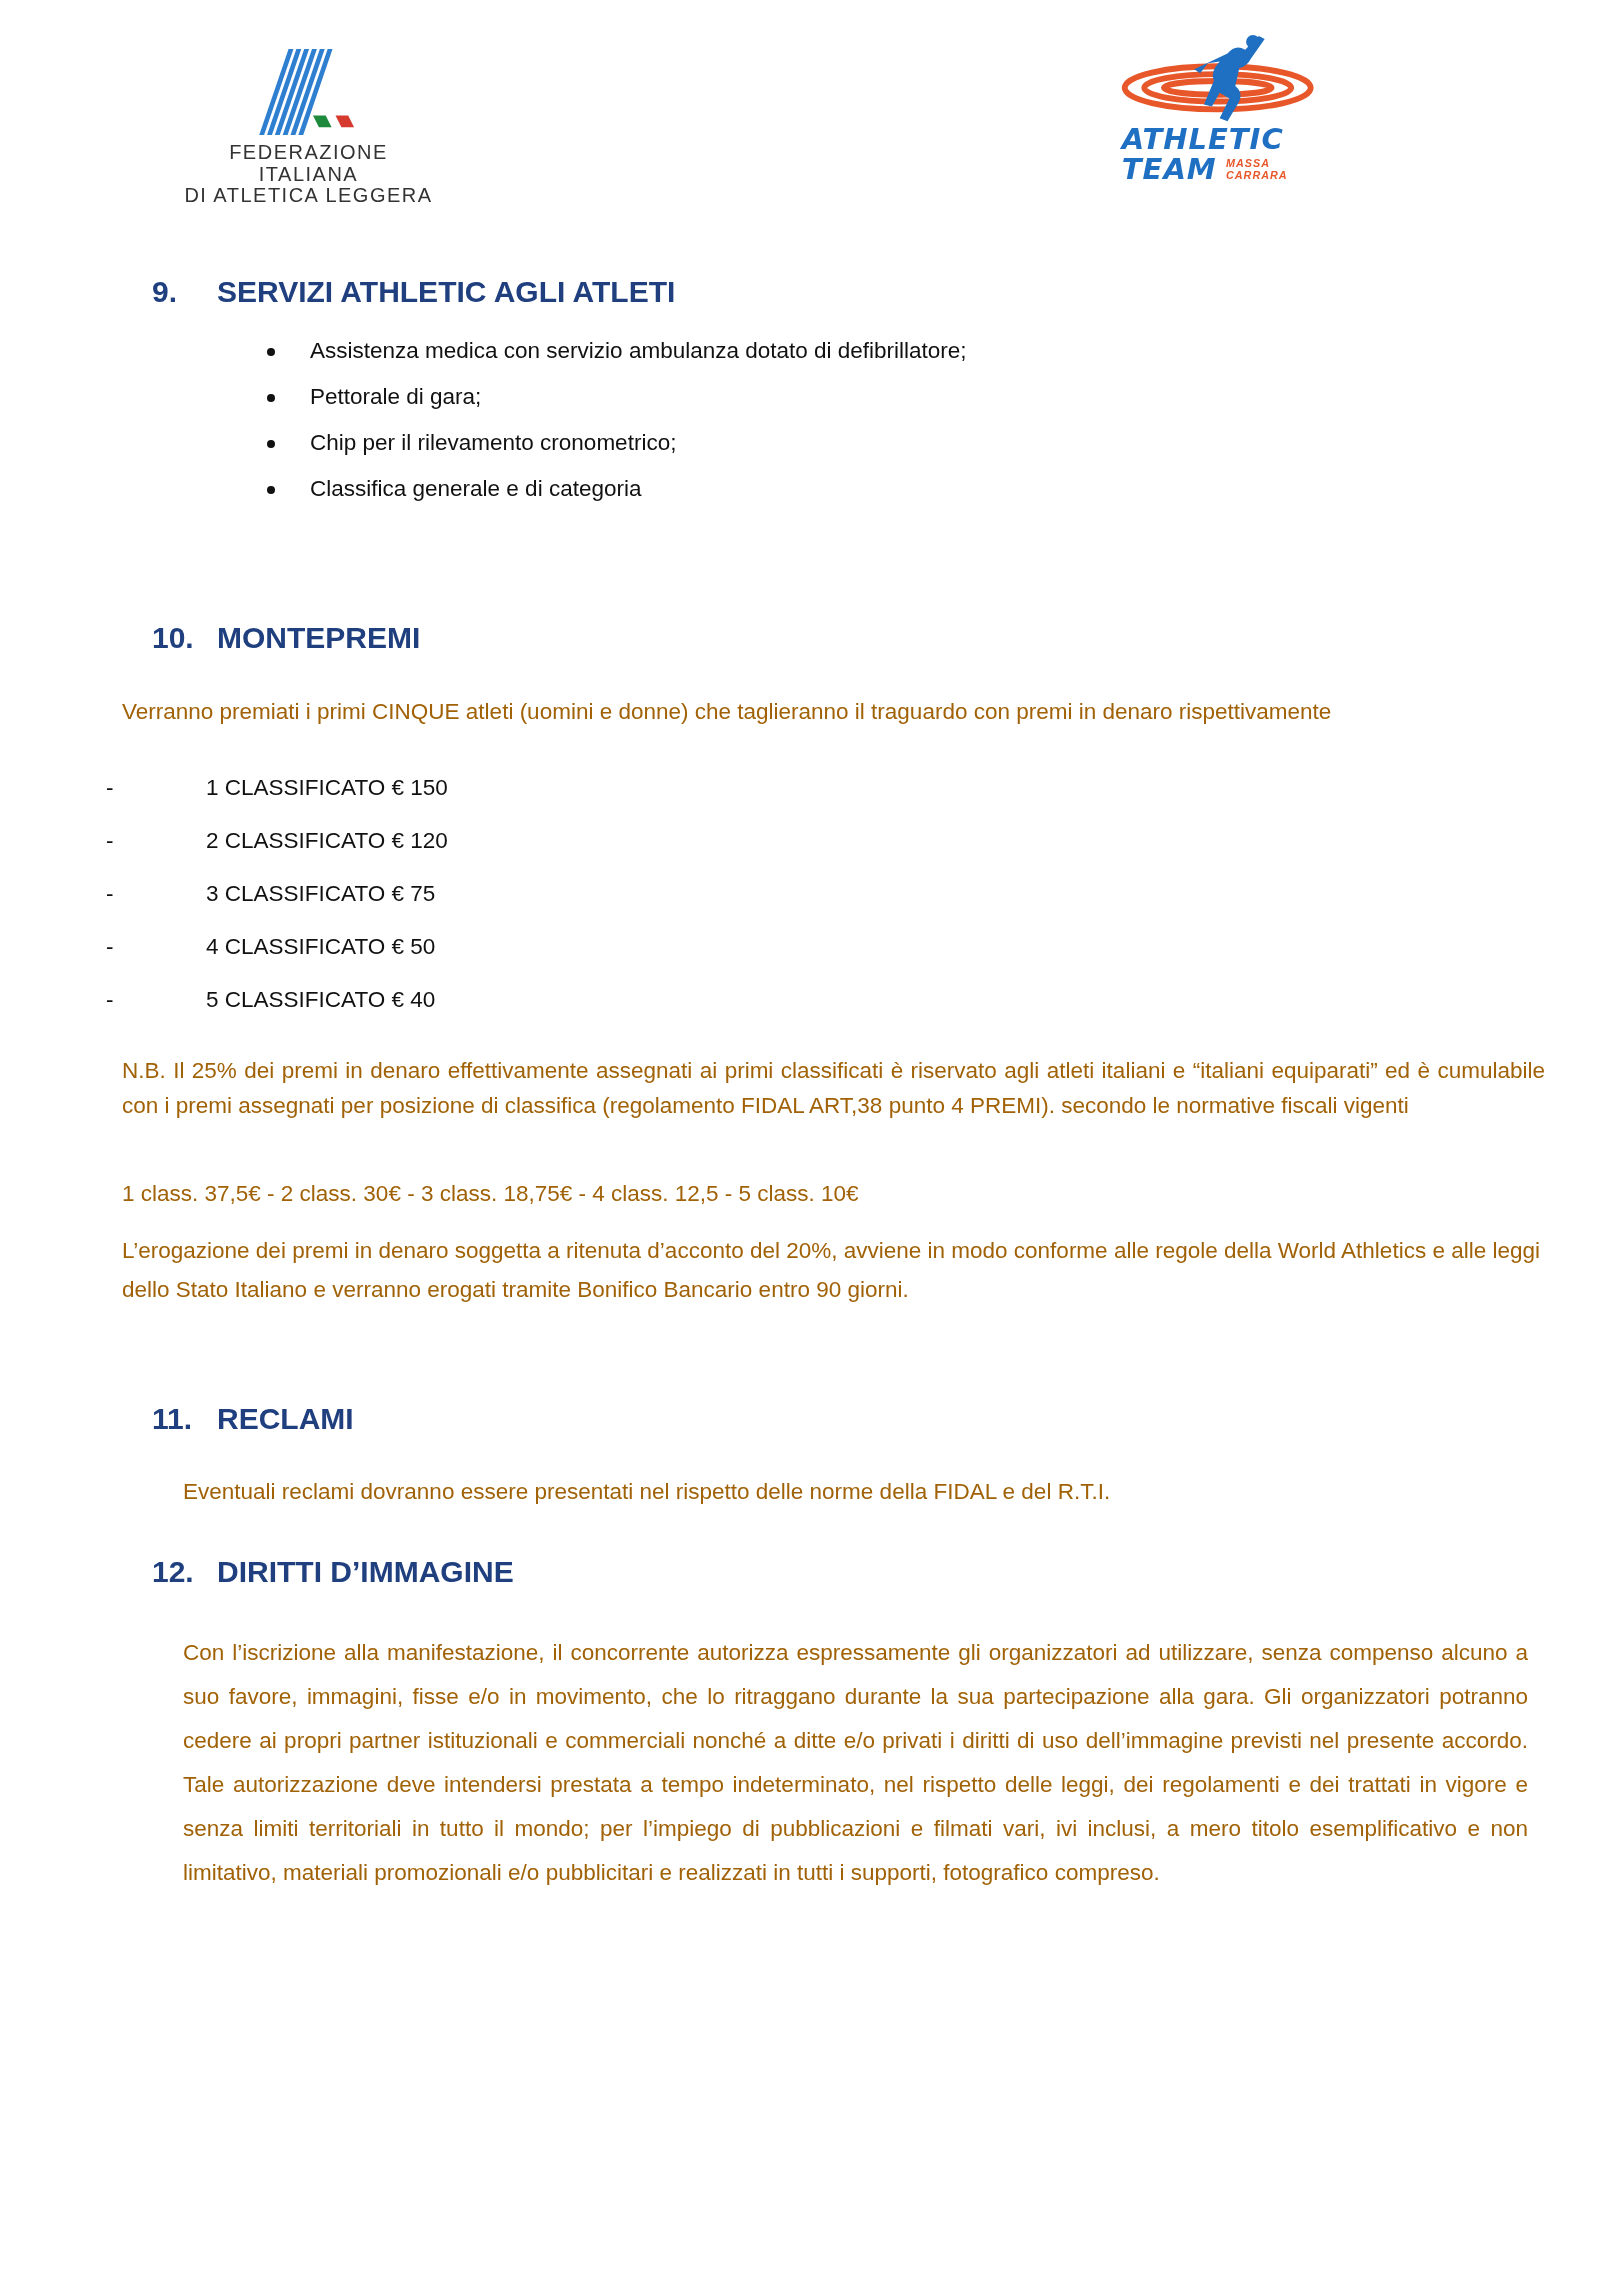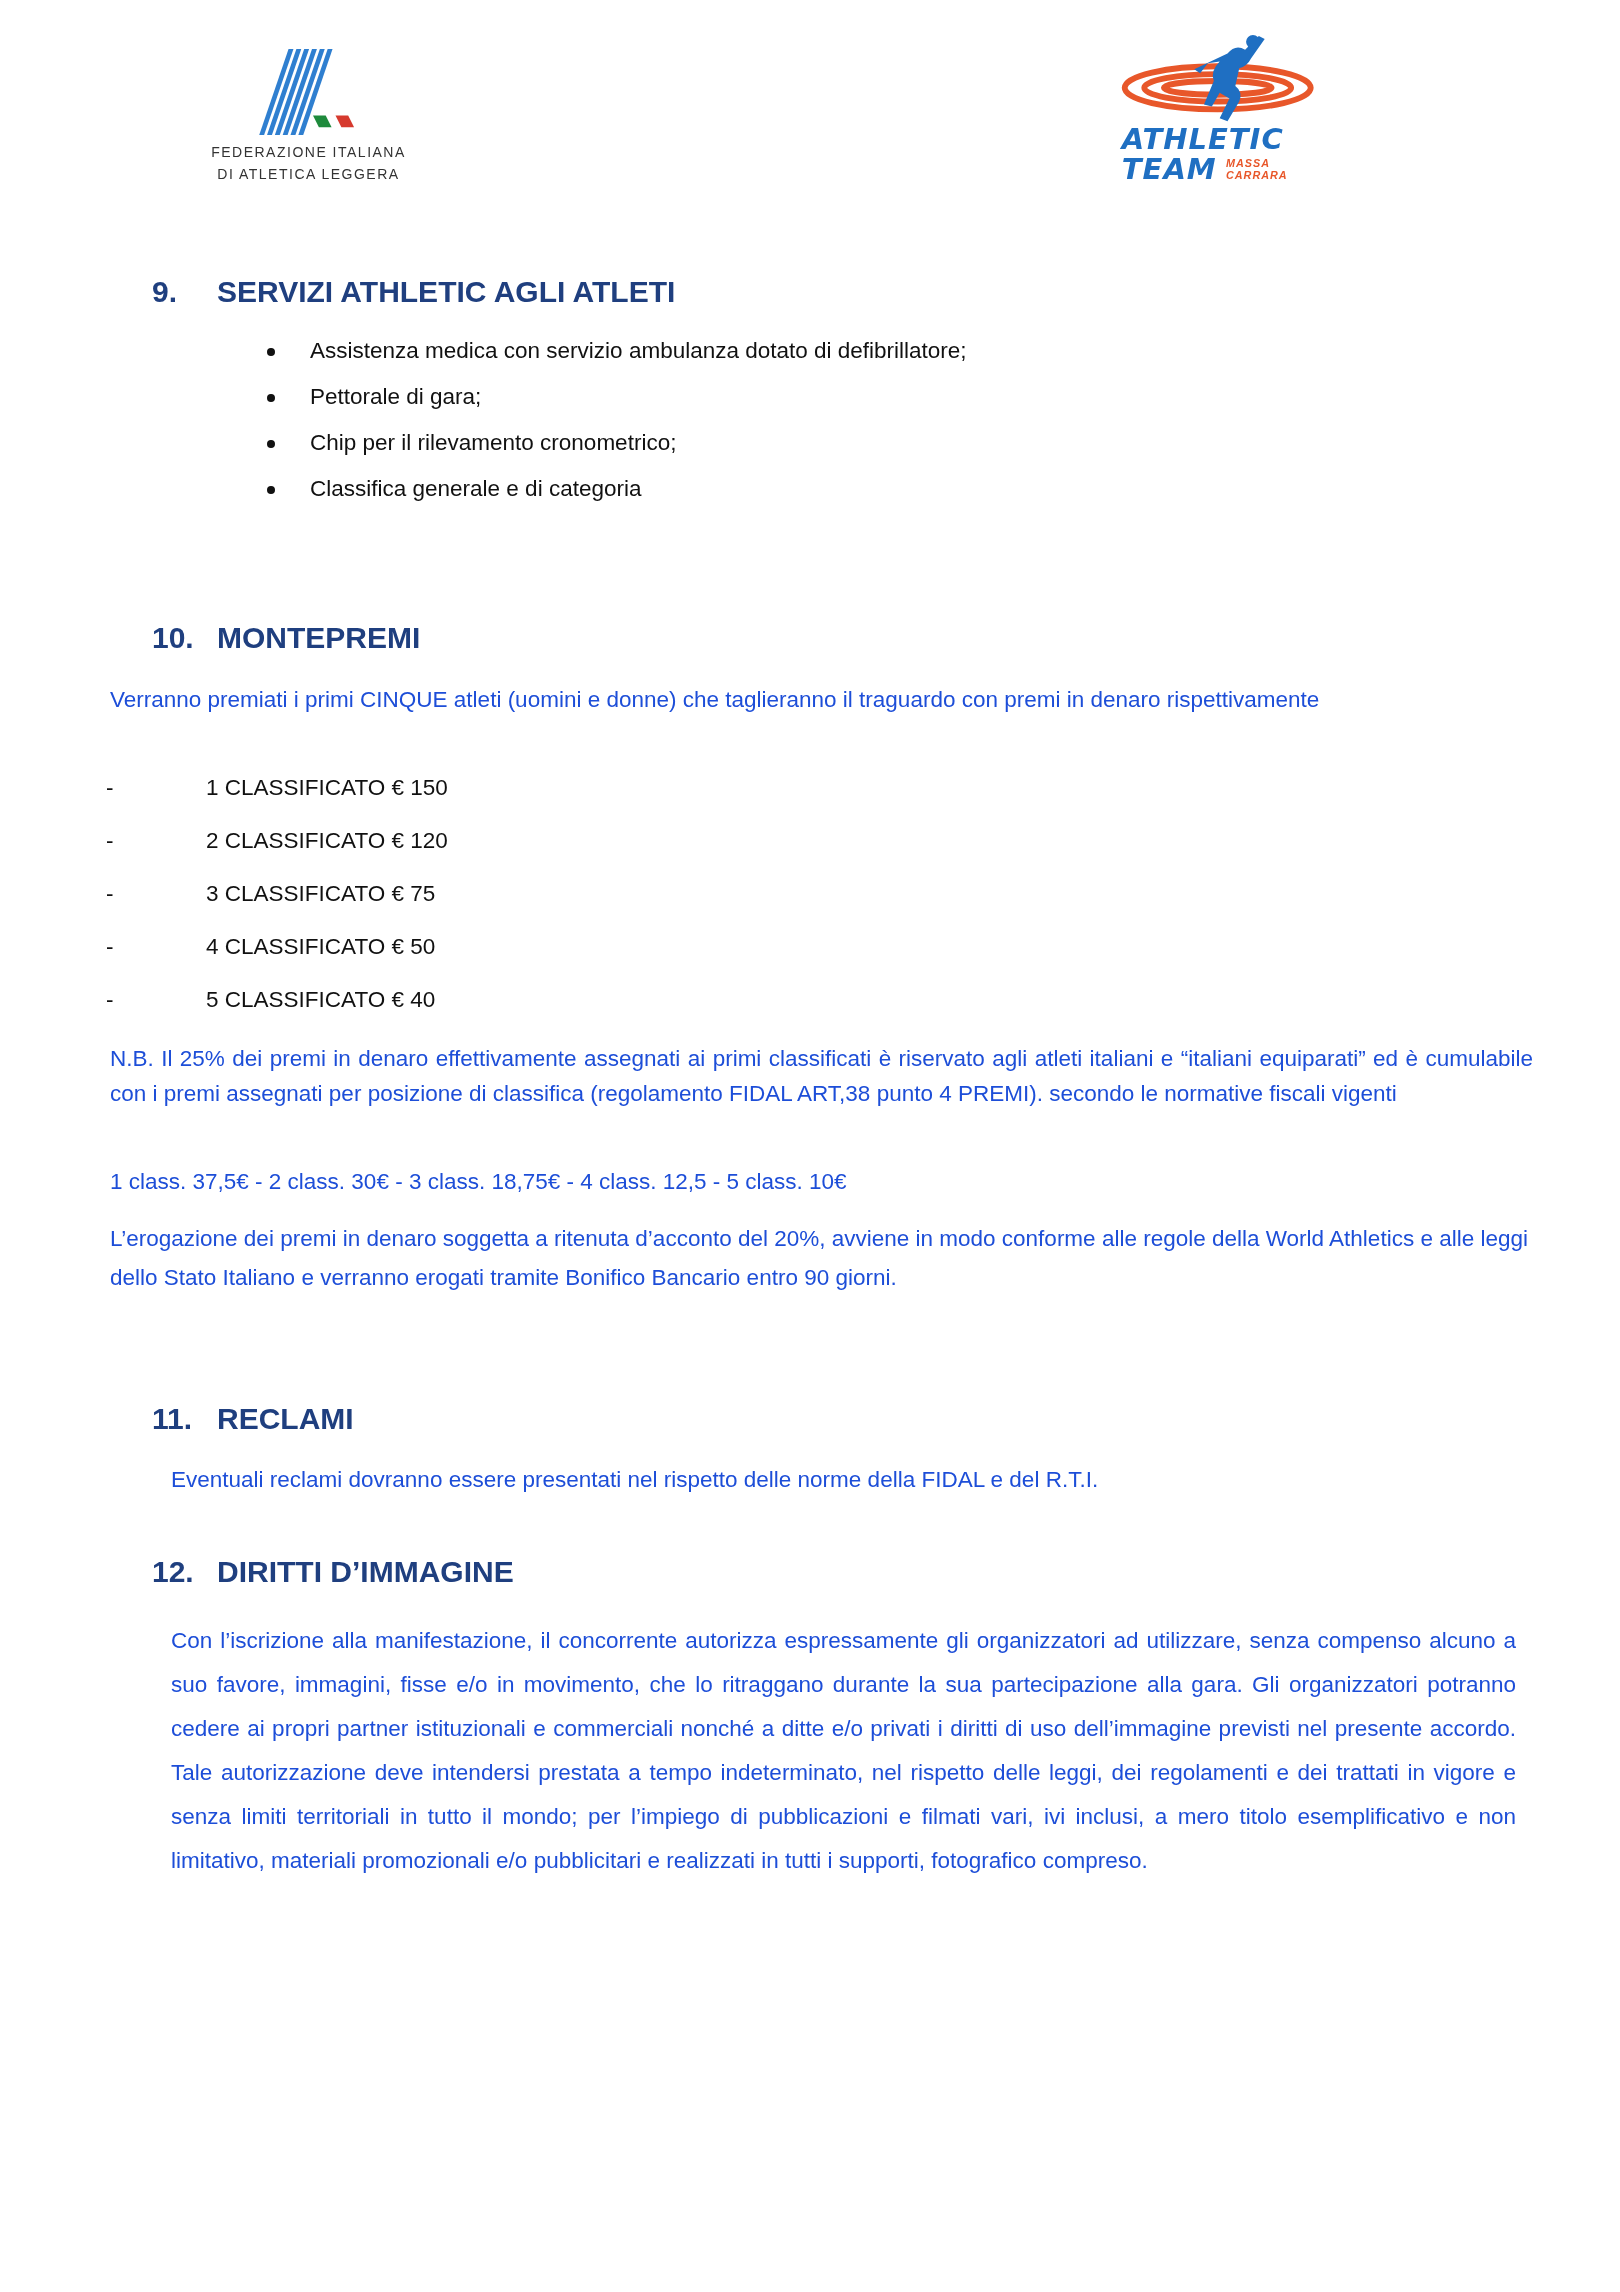--- a/index.html
+++ b/index.html
@@ -1,33 +1,33 @@
 <!DOCTYPE html>
 <html><head>
 <meta charset="utf-8">
 <style>
   html, body { margin: 0; padding: 0; background: #ffffff; }
   body { width: 1620px; height: 2293px; position: relative; overflow: hidden;
          font-family: "Liberation Sans", sans-serif; color: #111; }
   .logo-fidal { position: absolute; left: 181px; top: 49px; width: 255px; height: 142px; }
   .logo-fidal svg { position: absolute; left: 78px; top: 0; }
-  .fidal-text { position: absolute; left: 0; top: 93px; font-size: 14px; letter-spacing: 1.5px;
+  .fidal-text { position: absolute; left: 0; top: 93px; font-size: 20px; letter-spacing: 1.5px;
                 color: #333; line-height: 21.6px; text-align: center; width: 255px; }
   .logo-at { position: absolute; left: 1110px; top: 34px; width: 235px; height: 157px; }
   .at-title { position: absolute; font-family: "DejaVu Sans", sans-serif; font-weight: bold; font-style: italic;
               color: #1f6fc2; letter-spacing: 1px; }
   .at-title.l1 { left: 11.8px; top: 88px; font-size: 29px; }
   .at-title.l2 { left: 11.8px; top: 118px; font-size: 29px; }
   .at-sub { position: absolute; left: 116px; font-size: 10.8px; font-weight: bold; font-style: italic; color: #e8572a; letter-spacing: 1px; }
   .at-sub.s1 { top: 123px; } .at-sub.s2 { top: 135px; }
 
   h2 { position: absolute; margin: 0; font-size: 30px; font-weight: bold; color: #1f3f7f;
        font-family: "Liberation Sans", sans-serif; }
   h2 .num { display: inline-block; }
-  .p { position: absolute; font-size: 22.5px; line-height: 28px; margin: 4px; color: #1d4ed8; }
+  .p { position: absolute; font-size: 22.5px; line-height: 28px; margin: 16px; color: #a16207; }
   .justify { text-align: justify; text-align-last: left; }
   ul.bul { position: absolute; left: 267px; top: 337px; margin: 0; padding: 0; list-style: none; }
   ul.bul li { position: relative; font-size: 22.5px; height: 46px; line-height: 28px; padding-left: 43px; }
   ul.bul li .dot { position: absolute; left: 0; top: 10.8px; width: 7.8px; height: 7.8px; border-radius: 50%; background: #111; }
   .prize { position: absolute; left: 106px; font-size: 22.5px; line-height: 28px; }
   .prize .dash { position: absolute; left: 0; }
   .prize .txt { position: absolute; left: 100px; white-space: nowrap; }
 </style>
 </head>
 <body>

